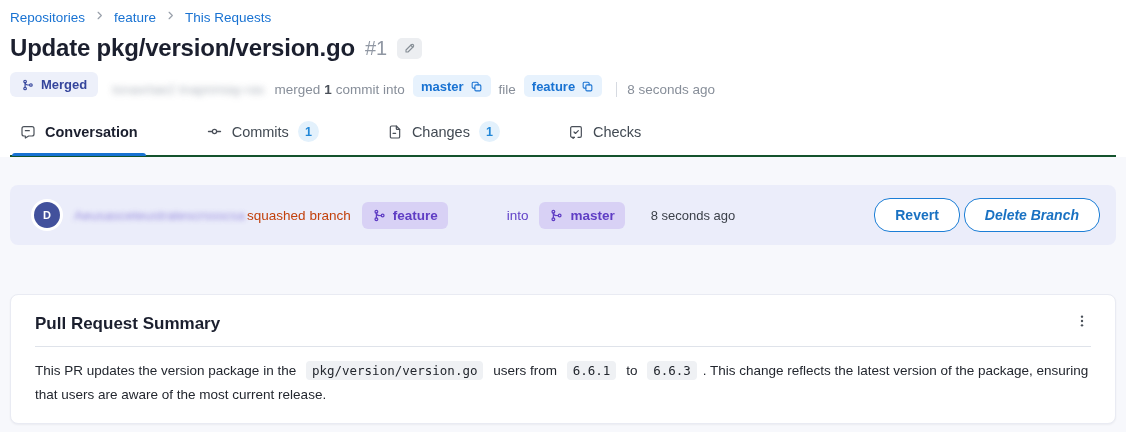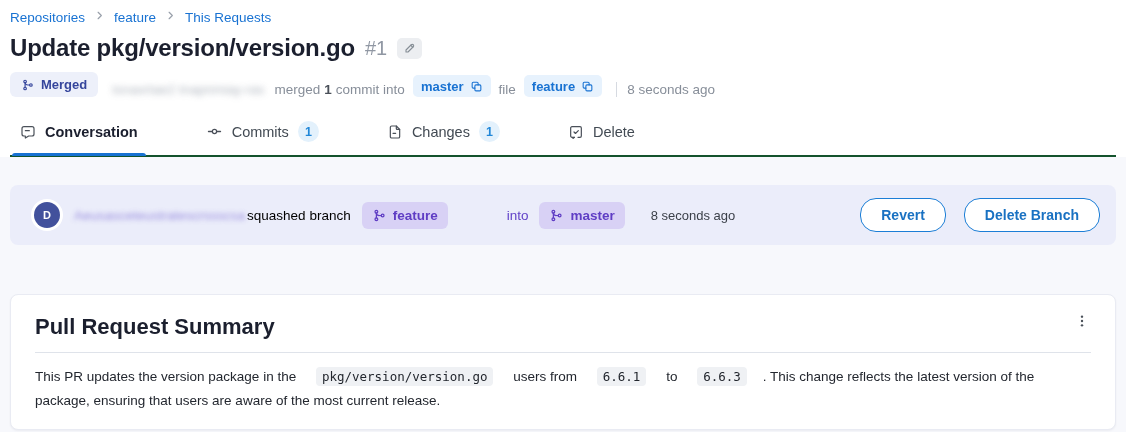--- a/index.html
+++ b/index.html
@@ -68,53 +68,53 @@
   .merge-banner {
     height: 60px; border-radius: 8px; background: #ebedfa;
     display: flex; align-items: center; padding: 0 16px 0 24px; font-size: 13.5px;
   }
   .avatar {
     width: 26px; height: 26px; border-radius: 50%; background: #42519c; color: #fff;
     font-size: 11px; font-weight: 700; display: flex; align-items: center; justify-content: center;
     box-shadow: 0 0 0 3px #ffffff; flex: 0 0 auto;
   }
   .merge-banner .blur-name { color: #8678d8; margin: 0 2px 0 14px; filter: blur(2.6px); }
-  .banner-action { color: #000000; }
+  .banner-action { color: #c2410c; }
   .branch-tag {
     display: inline-flex; align-items: center; gap: 6px;
     background: #d8d1f5; color: #5f3dc4; font-weight: 700; font-size: 13.5px;
     height: 27px; padding: 0 10px; border-radius: 6px; margin: 0 11px; cursor: pointer;
   }
   .banner-into { color: #6242c8; padding-left: 48px; }
   .banner-time { color: #3a3f48; margin-left: 15px; font-size: 13px; }
   .banner-spacer { flex: 1; }
   .btn-outline {
     height: 34px; padding: 0 20px; background: #fff; border: 1.5px solid #1c7ed6;
     border-radius: 16px; color: #1971c2; font-weight: 700; font-size: 14px;
     font-family: inherit; cursor: pointer;
   }
-  .btn-outline + .btn-outline { margin-left: 18px; }
+  .btn-outline + .btn-outline { margin-left: 4px; font-style: italic; }
 
   
   .card {
     margin-top: 49px; background: #fff; border: 1px solid #e9ebf3; border-radius: 8px;
     padding: 19px 24px 16px 24px; position: relative;
     box-shadow: 0 1px 2px rgba(16,24,40,.05);
   }
-  .card-title { font-size: 22px; font-weight: 700; color: #1b1f2e; }
+  .card-title { font-size: 17px; font-weight: 700; color: #1b1f2e; }
   .kebab-btn {
     position: absolute; top: 14px; right: 22px; width: 22px; height: 24px;
     background: none; border: none; color: #4a5059; cursor: pointer;
     display: flex; align-items: center; justify-content: center;
   }
   .card-divider { margin-top: 12px; border-bottom: 1px solid #dfe3ea; }
   .card-body { margin-top: 12px; font-size: 13.5px; line-height: 24px; color: #23272f; }
   .card-body code {
     font-family: "DejaVu Sans Mono", "Liberation Mono", monospace;
-    font-size: 12.5px; background: #eff1f4; border-radius: 4px; padding: 2px 6px; margin: 0 16px;
+    font-size: 12.5px; background: #eff1f4; border-radius: 4px; padding: 2px 6px; margin: 0 6px;
     color: #23272e; white-space: nowrap;
   }
 </style>
 </head>
 <body>
 
 <div class="top">
 
   <nav class="breadcrumb">
     <a>Repositories</a>
@@ -218,21 +218,21 @@
       <span class="tab-badge">1</span>
     </div>
     <div class="tab">
       <span class="tab-icon">
         <svg width="16" height="16" viewBox="0 0 24 24" fill="none" stroke="currentColor" stroke-width="1.8" stroke-linecap="round" stroke-linejoin="round">
             <path d="M9.6 20H6a2 2 0 0 1-2-2V6a2 2 0 0 1 2-2h12a2 2 0 0 1 2 2v12a2 2 0 0 1-2 2h-3"></path>
             <path d="M9 12l2.2 2.2L15.5 10"></path>
             <path d="M9.6 20l-2.1 1.6V20"></path>
           </svg>
       </span>
-      <span>Delete</span>
+      <span>Checks</span>
     </div>
   </div>
 </div>
 
 <div class="content">
 
   <div class="merge-banner">
     <span class="avatar">D</span>
     <span class="blur-name">Aeusasceteustratescrssscsa</span>
     <span class="banner-action">squashed branch</span>

